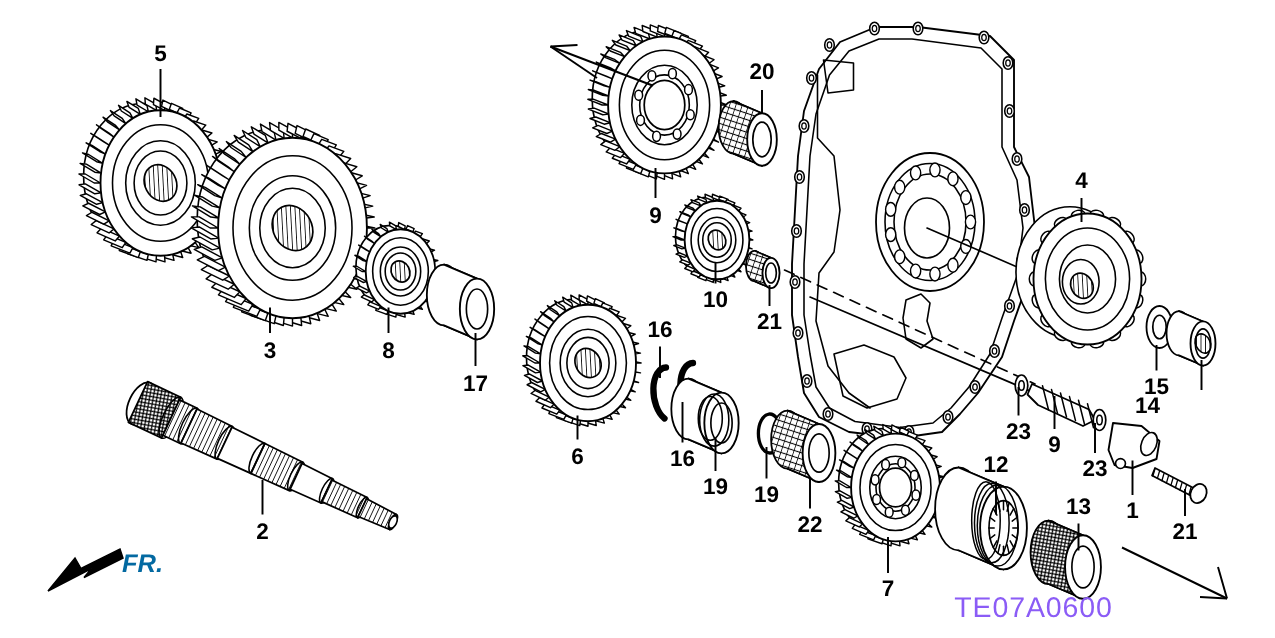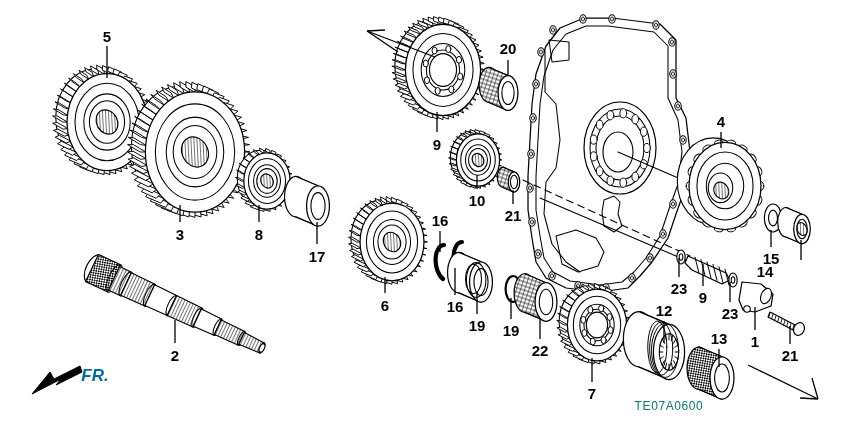--- a/index.html
+++ b/index.html
@@ -5,22 +5,22 @@
 <style>
   html,body{margin:0;padding:0;background:#ffffff;}
   body{width:850px;height:425px;overflow:hidden;
        font-family:"Liberation Sans", sans-serif;}
   #stage{position:relative;width:850px;height:425px;background:#ffffff;}
   #art{position:absolute;left:0;top:0;width:850px;height:425px;}
   .lbl{position:absolute;font-family:"Liberation Sans",sans-serif;
        font-size:15px;font-weight:700;color:#000;line-height:1;
        white-space:nowrap;transform:translate(-50%,-50%);}
   .code{position:absolute;font-family:"Liberation Sans",sans-serif;
-        font-size:12px;font-weight:400;letter-spacing:.6px;color:#0f766e;
-        white-space:nowrap;transform:translate(-50%,-50%);}
+        font-size:19px;font-weight:400;letter-spacing:.6px;color:#8b5cf6;
+        white-space:nowrap;transform:translate(-50%,-50%);margin-left:20px;}
   .fr{position:absolute;font-family:"Liberation Sans",sans-serif;
       font-size:17px;font-weight:700;font-style:italic;color:#0369a1;
       white-space:nowrap;transform:translate(-50%,-50%);}
 </style>
 </head>
 <body>
 
 <div id="stage">
 
   <svg id="art" viewBox="0 0 850 425" xmlns="http://www.w3.org/2000/svg">

